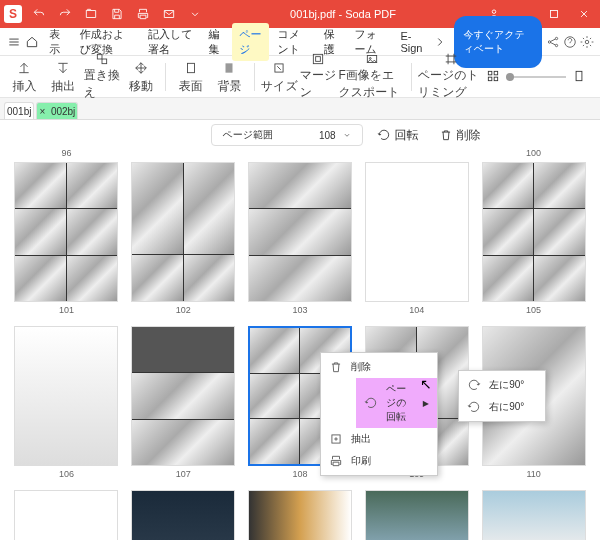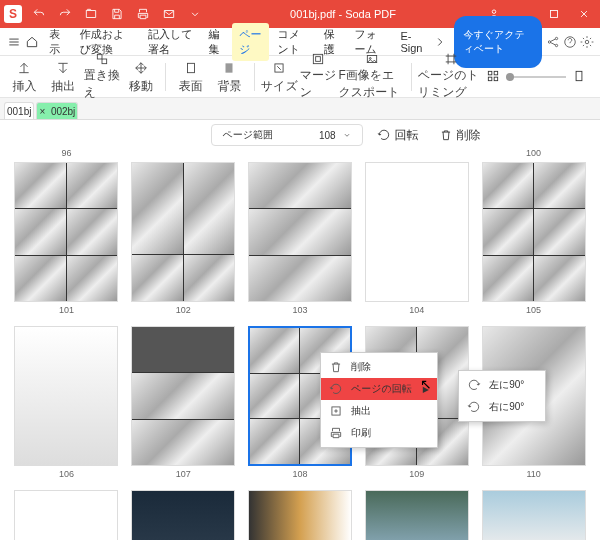--- a/index.html
+++ b/index.html
@@ -42,21 +42,21 @@
 .page-num{font-size:9px;color:#666;padding:3px 0;}
 .manga-panels{width:100%;height:100%;display:grid;grid-template-columns:1fr 1fr;grid-template-rows:1fr 1fr 1fr;gap:1px;background:#333;}
 .manga-panels>div{background:linear-gradient(135deg,#e8e8e8 0%,#aaa 40%,#eee 60%,#999 100%);}
 .manga-panels.v2{grid-template-rows:2fr 1fr;}
 .manga-panels.v3{grid-template-columns:1fr;grid-template-rows:1fr 1fr 1fr;}
 .manga-panels.v4{grid-template-columns:1fr;grid-template-rows:1fr;}
 .dark-thumb{background:linear-gradient(180deg,#1a2a3a 0%,#2a3a4a 100%);}
 .color-thumb{background:linear-gradient(180deg,#4a6a5a 0%,#8aaaba 100%);}
 .ctx-menu{position:absolute;left:320px;top:202px;width:118px;background:#fff;border:1px solid #ccc;box-shadow:2px 2px 6px rgba(0,0,0,.2);z-index:10;padding:3px 0;}
 .ctx-item{display:flex;align-items:center;padding:4px 8px;font-size:10px;cursor:pointer;gap:8px;}
-.ctx-item:hover,.ctx-item.hover{background:#ef4444;}
+.ctx-item:hover,.ctx-item.hover{background:#f0abfc;margin-left:35px;}
 .ctx-item .arrow{margin-left:auto;font-size:8px;}
 .ctx-ico{width:14px;height:14px;display:flex;align-items:center;justify-content:center;color:#555;}
 .sub-menu{position:absolute;left:458px;top:220px;width:88px;background:#fff;border:1px solid #ccc;box-shadow:2px 2px 6px rgba(0,0,0,.2);z-index:11;padding:3px 0;}
 .cursor{position:absolute;left:420px;top:226px;z-index:20;font-size:14px;color:#000;}
 svg{width:14px;height:14px;stroke:currentColor;fill:none;stroke-width:1.5;}
 .titlebar svg{stroke:#fff;}
 .thumb-row3{width:104px;height:60px;}
 </style>
 </head>
 <body>

